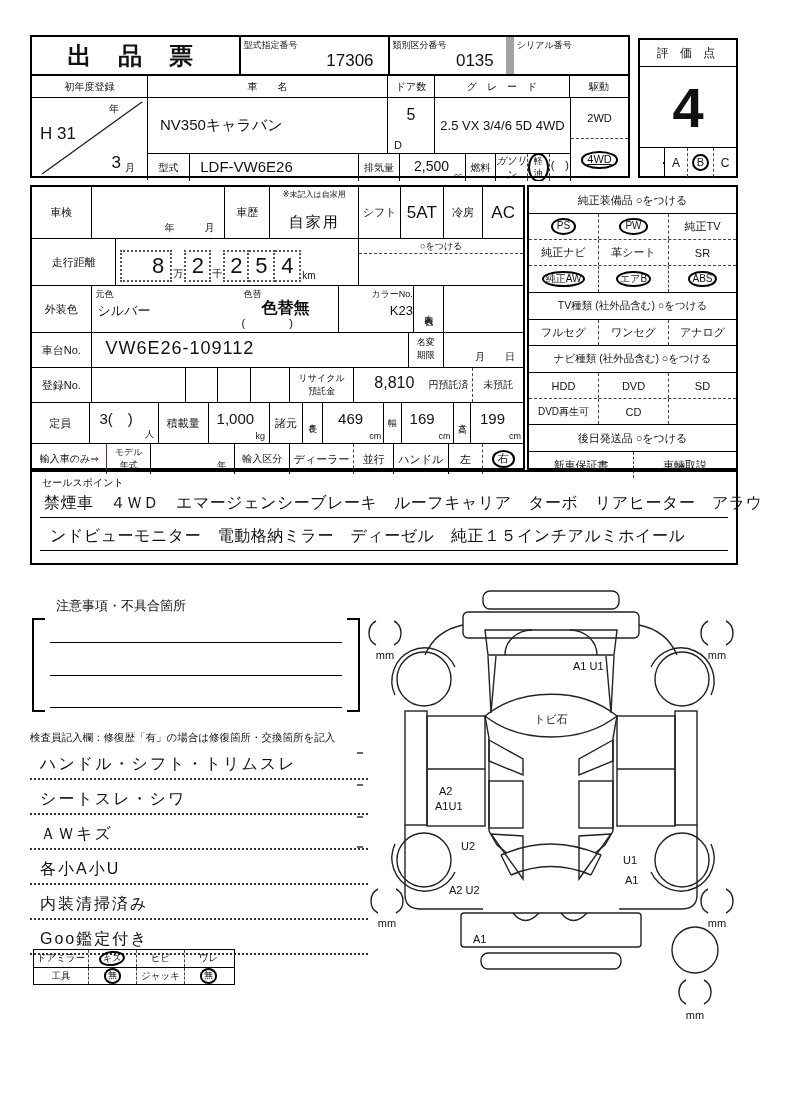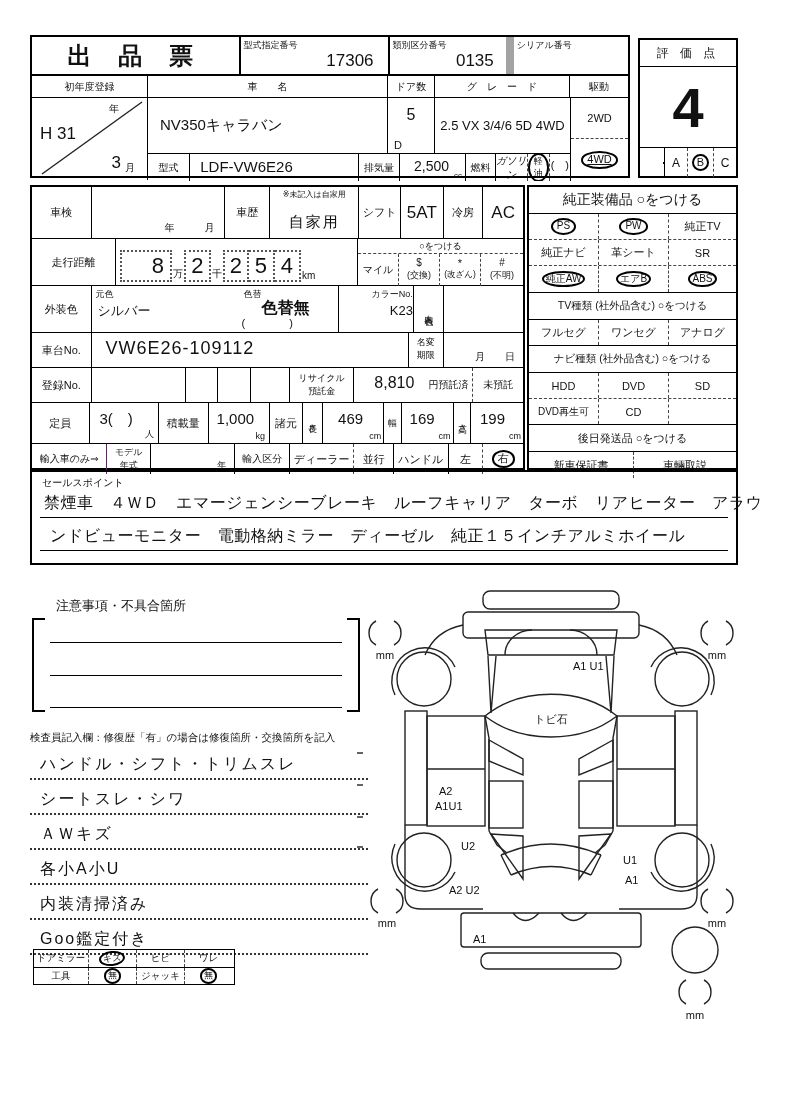--- a/index.html
+++ b/index.html
@@ -143,35 +143,20 @@
       <div class="unit">万</div>
       <div class="digit" style="width:27px;">2</div>
       <div class="unit">千</div>
       <div class="digit" style="width:26px;">2</div>
       <div class="digit" style="width:26px;border-left:none;">5</div>
       <div class="digit" style="width:26px;border-left:none;">4</div>
       <div class="unit">km</div>
     </div>
     <div style="width:165px;box-sizing:border-box;">
       <div class="ctr" style="height:14px;font-size:9px;border-bottom:1px dashed #444;">○をつける</div>
-      <div class="fx" style="height:32px;">
-        <div class="cell ctr dR" style="width:41px;font-size:10px;">マイル</div>
-        <div class="cell dR" style="width:41px;text-align:center;">
-          <div style="font-size:10px;line-height:13px;margin-top:2px;">$</div>
-          <div style="font-size:9px;">(交換)</div>
-        </div>
-        <div class="cell dR" style="width:41px;text-align:center;">
-          <div style="font-size:11px;line-height:12px;margin-top:3px;">*</div>
-          <div style="font-size:8.5px;">(改ざん)</div>
-        </div>
-        <div class="cell" style="width:42px;text-align:center;">
-          <div style="font-size:10px;line-height:13px;margin-top:2px;">#</div>
-          <div style="font-size:9px;">(不明)</div>
-        </div>
-      </div>
     </div>
   </div>
 
   <div class="fx bB" style="height:46px;">
     <div class="cell ctr" style="width:60px;font-size:11px;">外装色</div>
     <div class="cell" style="width:250px;">
       <span class="sm" style="position:absolute;left:4px;top:2px;">元色</span>
       <span style="position:absolute;left:6px;top:16px;font-size:13px;">シルバー</span>
       <span class="sm" style="position:absolute;left:152px;top:2px;">色替</span>
       <span style="position:absolute;left:170px;top:12px;font-size:16px;font-weight:bold;">色替無</span>
@@ -265,21 +250,21 @@
     <div class="cell ctr" style="width:40px;font-size:11px;">並行</div>
     <div class="cell ctr" style="width:55px;font-size:11px;">ハンドル</div>
     <div class="cell ctr dR" style="width:35px;font-size:11px;">左</div>
     <div class="cell ctr" style="width:40px;">
         <span class="circ" style="font-size:11px;">右</span>
       </div>
   </div>
 </div>
 
 <div class="abs thick" style="left:527px;top:185px;width:211px;height:285px">
-  <div class="ctr bB" style="height:26px;font-size:14px;">純正装備品 ○をつける</div>
+  <div class="ctr bB" style="height:26px;font-size:11px;">純正装備品 ○をつける</div>
   <div class="fx" style="height:25px;border-bottom:1px dashed #444;">
     <div class="cell ctr dR" style="width:70px;">
         <span class="circ" style="font-size:10px;">PS</span>
       </div>
     <div class="cell ctr dR" style="width:70px;">
         <span class="circ" style="font-size:10px;">PW</span>
       </div>
     <div class="cell ctr" style="width:67px;font-size:11px;">純正TV</div>
   </div>
   <div class="fx" style="height:25px;border-bottom:1px dashed #444;">

